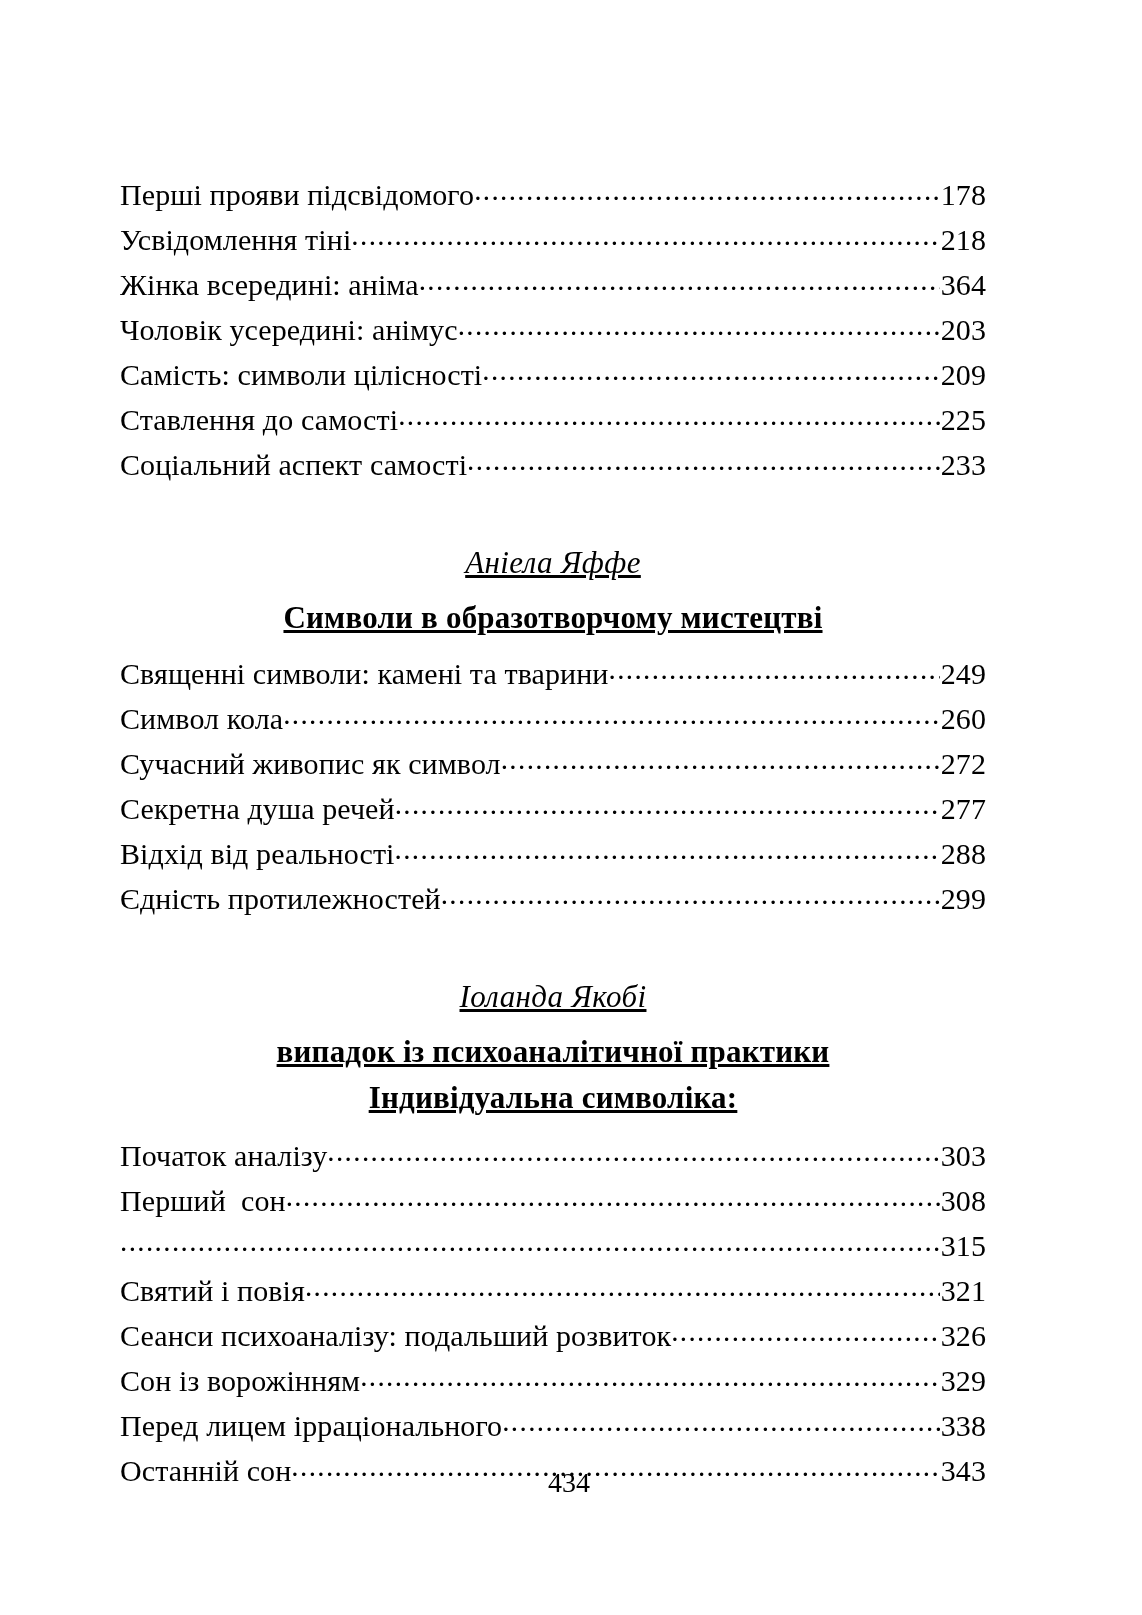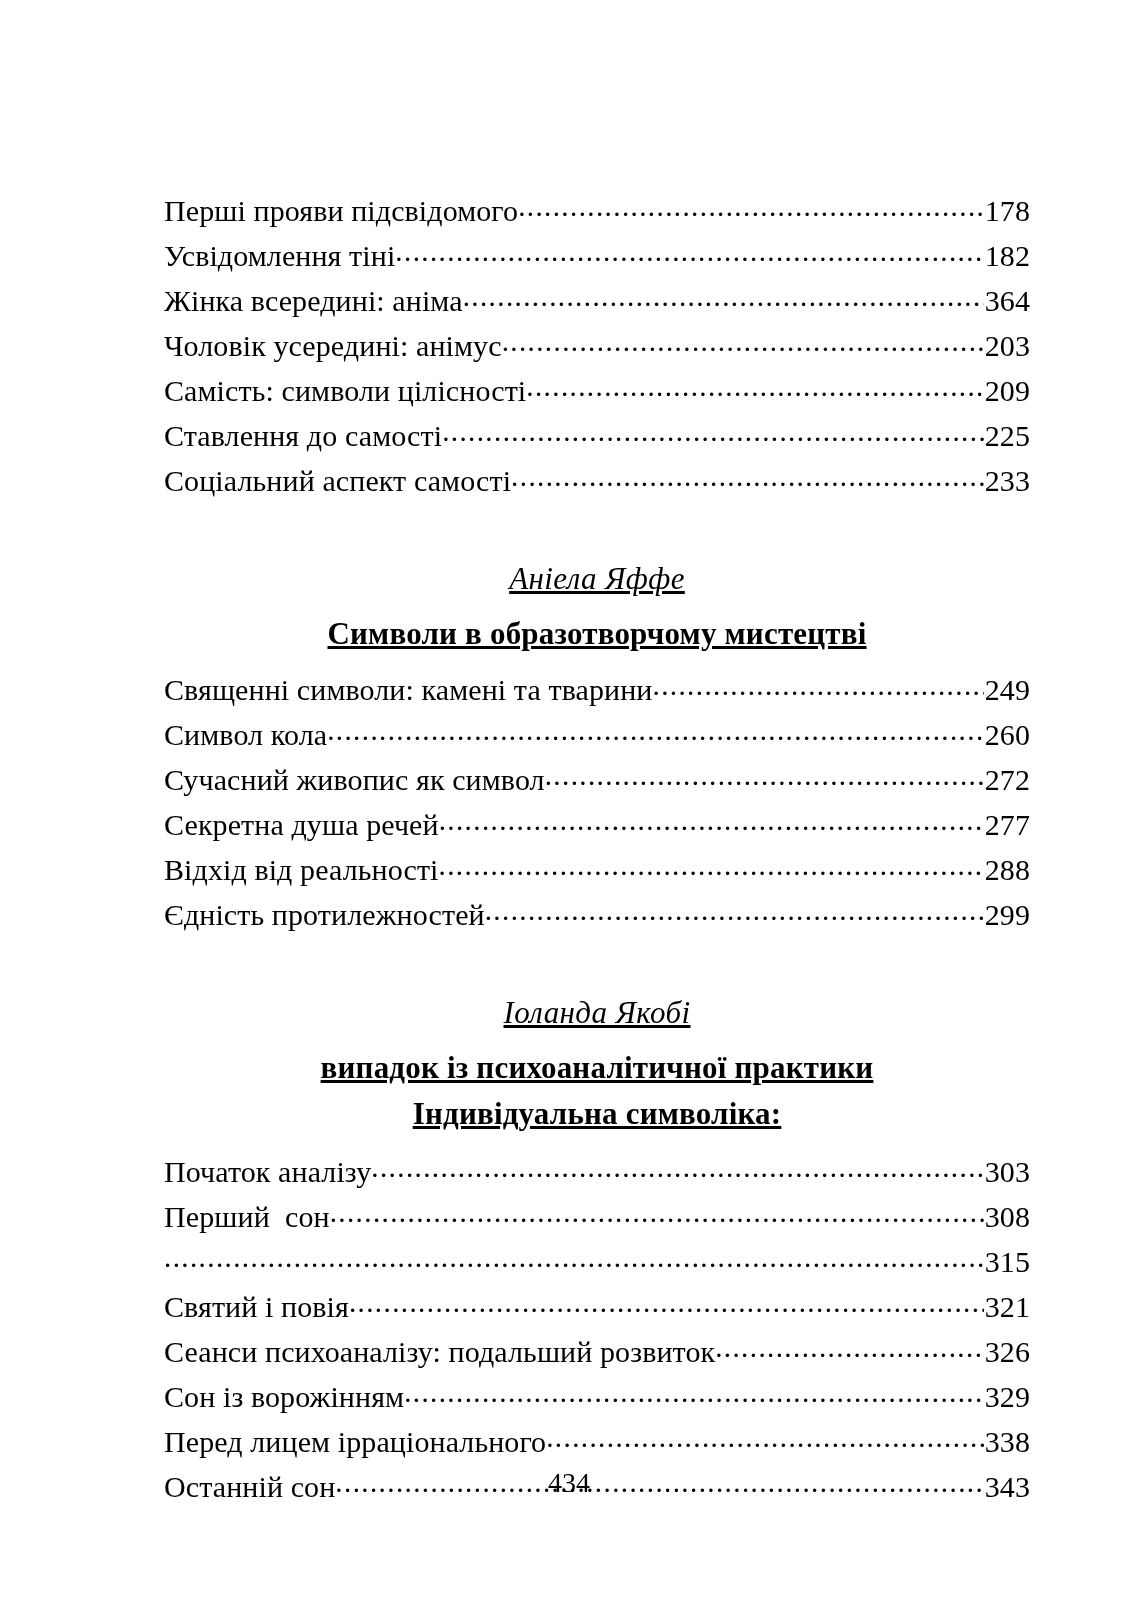--- a/index.html
+++ b/index.html
@@ -18,23 +18,22 @@
     width: 1142px;
     height: 1615px;
     margin: 0 auto;
     background: #ffffff;
     box-sizing: border-box;
     overflow: hidden;
   }
   .content {
     position: absolute;
     left: 120px;
-    top: 188px;
+    top: 172px;
     width: 866px;
-    margin-left: 44px;
   }
 
   
   .toc-list {
     list-style: none;
     margin: 0;
     padding: 0;
   }
   .toc-entry {
     display: flex;
@@ -126,21 +125,21 @@
 
     <ul class="toc-list" id="list-0">
         <li class="toc-entry">
           <span class="toc-title">Перші прояви підсвідомого</span>
           <span class="toc-dots" aria-hidden="true"></span>
           <span class="toc-page">178</span>
         </li>
         <li class="toc-entry">
           <span class="toc-title">Усвідомлення тіні</span>
           <span class="toc-dots" aria-hidden="true"></span>
-          <span class="toc-page">182</span>
+          <span class="toc-page">218</span>
         </li>
         <li class="toc-entry">
           <span class="toc-title">Жінка всередині: аніма</span>
           <span class="toc-dots" aria-hidden="true"></span>
           <span class="toc-page">364</span>
         </li>
         <li class="toc-entry">
           <span class="toc-title">Чоловік усередині: анімус</span>
           <span class="toc-dots" aria-hidden="true"></span>
           <span class="toc-page">203</span>

